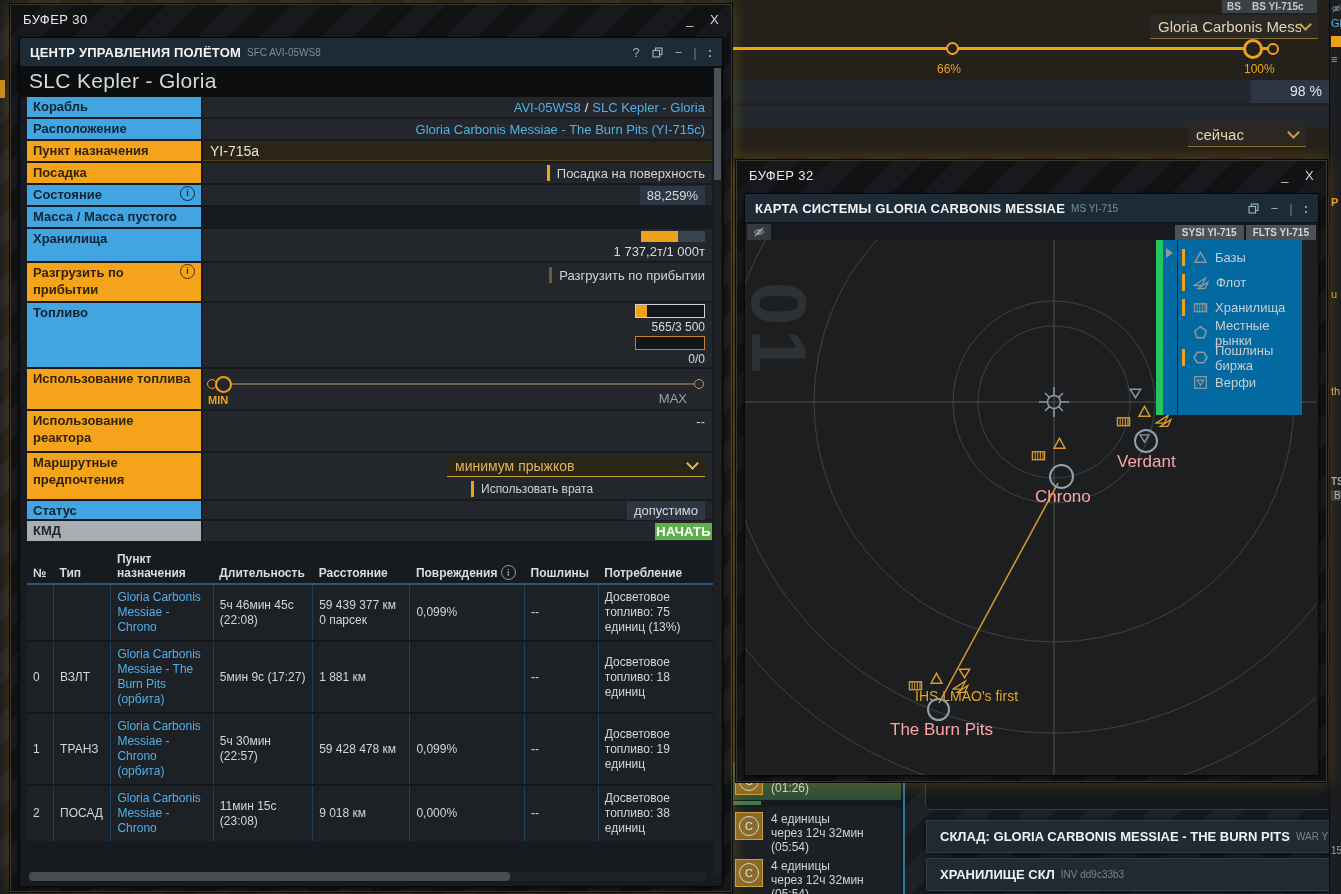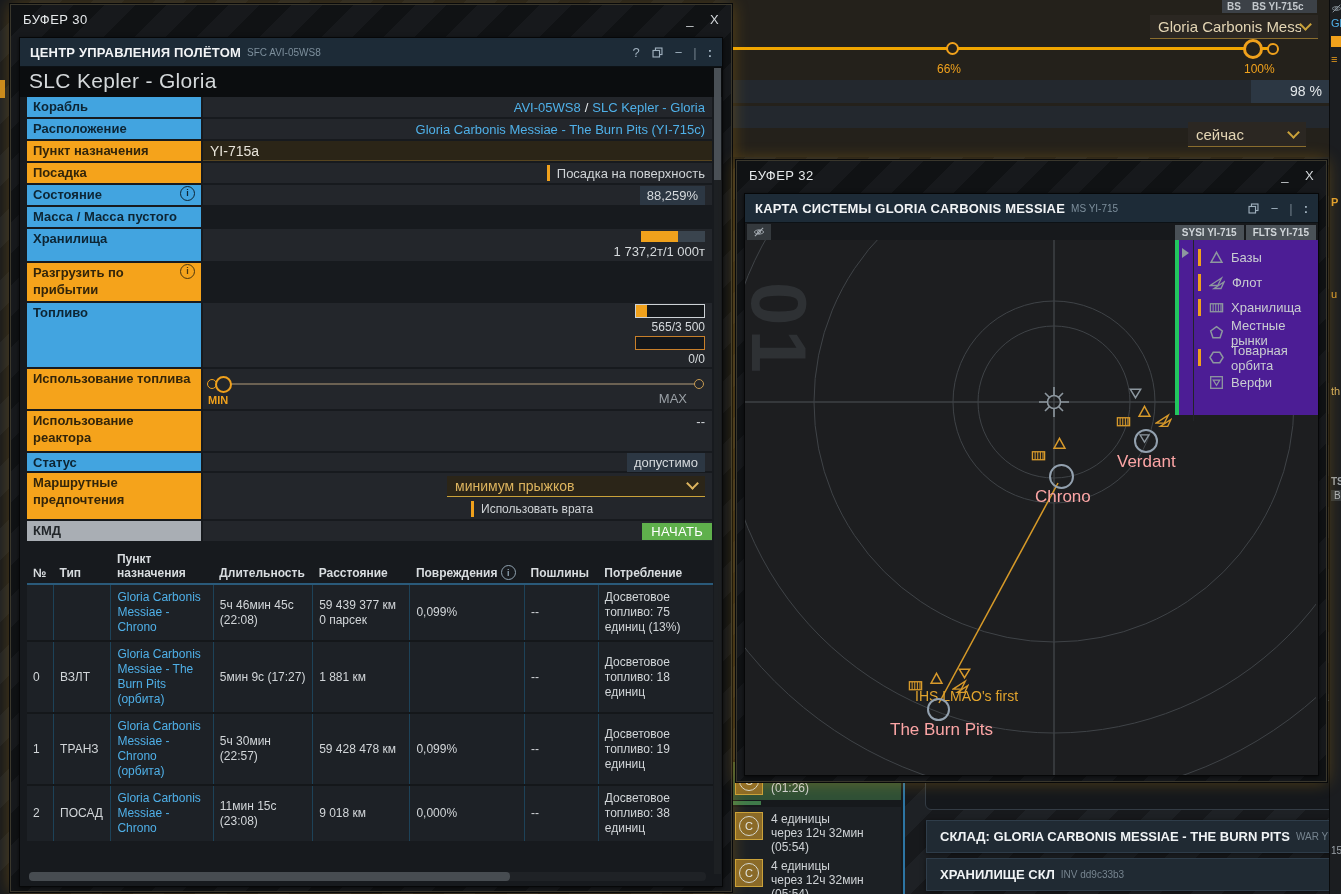--- a/index.html
+++ b/index.html
@@ -55,21 +55,21 @@
   .fbar1 i{position:absolute;left:0;top:0;bottom:0;width:16%;background:#f0a11c}
   .fbar2{width:68px;height:12px;border:1px solid #c87f2a;background:#14171a}
   .slider{flex:1;position:relative;height:100%}
   .sl-line{position:absolute;left:6px;right:12px;top:14px;height:2px;background:#6b6152}
   .ring{position:absolute;border-radius:50%;border:2px solid #f0a11c;background:#23262b}
   .sl-min{position:absolute;left:5px;bottom:3px;color:#f0a11c;font-size:11px;font-weight:bold}
   .sl-max{position:absolute;right:25px;bottom:3px;color:#9aa0a6;font-size:13px}
   .select{background:#2b2518;border-bottom:1px solid #caa23a;color:#ddb45e;width:242px;display:flex;align-items:center;padding:2px 8px;font-size:14px}
   .select .sp{flex:1}
   .chev{width:7px;height:7px;border-right:2px solid currentColor;border-bottom:2px solid currentColor;transform:rotate(45deg);margin-top:-4px;flex:none}
-  .btn-green{background:#5fb04c;color:#fff;font-weight:normal;font-size:13px;padding:1px 9px;letter-spacing:.3px}
+  .btn-green{background:#5fb04c;color:#fff;font-weight:bold;font-size:13px;padding:1px 1px;letter-spacing:.3px}
 
   
   table.ftable{border-collapse:collapse;font-size:12px;color:#d2d6d9;margin:8px 10px 0 7px;table-layout:fixed;width:686px}
   .ftable th{font-weight:bold;color:#d8dcdf;text-align:left;padding:3px 6px;border-bottom:2px solid #2a5a7a;vertical-align:bottom;line-height:14px}
   .ftable td{padding:5px 6px;vertical-align:middle;border-left:1px solid #1d4258;line-height:15px;background:#1d2126;word-wrap:break-word}
   .ftable td:first-child{border-left:none}
   .ftable tr.datarow+tr.datarow td{border-top:2px solid #14171a}
   .tdest{color:#4fb0e8}
 
   .vscroll{position:absolute;right:1px;top:30px;bottom:12px;width:7px;background:#1d2023}
@@ -85,21 +85,21 @@
   .axis{stroke:#4e5256;stroke-width:1}
   .orbit{stroke:#3f4347;fill:none;stroke-width:1}
   .traj{stroke:#d79a28;stroke-width:1.5}
   .watermark{position:absolute;left:-14px;top:44px;color:#2e3134;font-size:78px;font-weight:bold;transform:rotate(90deg);letter-spacing:4px}
   .mlabel{position:absolute;color:#fca5a5;font-size:17px;white-space:nowrap}
   .olabel{position:absolute;color:#e2a42d;font-size:14px;white-space:nowrap}
   .planet{position:absolute;border:2px solid #93a1af;border-radius:50%}
   .micon{position:absolute}
   .ic-or{color:#d89a2b}
   .ic-gr{color:#8d979f}
-  .legend{position:absolute;right:0;top:0;width:139px;background:#4c1d95;border-left:4px solid #22c55e;padding:5px 0 7px 0}
+  .legend{position:absolute;right:16px;top:0;width:139px;background:#0369a1;border-left:7px solid #22c55e;padding:5px 0 7px 0}
   .leg-arrow{position:absolute;left:0;top:0;bottom:-6px;width:14px;border-right:1px solid #222528}
   .leg-arrow b{position:absolute;left:3px;top:8px;width:0;height:0;border-left:7px solid #8d979f;border-top:5px solid transparent;border-bottom:5px solid transparent}
   .leg-item{display:flex;align-items:center;gap:7px;height:25px;padding-left:30px;position:relative;color:#c9cdd1;font-size:13px}
   .leg-bar{position:absolute;left:19px;top:4px;width:3px;height:17px}
 
   
   .bg-tr{left:730px;top:0;width:599px;height:157px;background:#24211b}
   .bgtab{position:absolute;top:0;height:13px;background:#3c4147;color:#c3c8cc;font-size:10px;line-height:13px;padding:0 5px;font-weight:bold}
   .bg-row{position:absolute;left:0;right:0;background:#23282e}
   .bg-select{position:absolute;background:#2b2722;border-bottom:1px solid #8a6d2f;color:#e3d5b4;font-size:15px;display:flex;align-items:center;padding:0 8px}
@@ -327,20 +327,26 @@
       </div>
     </div>
     <div class="frow" style="height:38px">
       <div class="flabel orange">
         <span>
             <span class="lbl2">Разгрузить по</span>
             <span class="lbl2">прибытии</span>
           </span>
         <span class="ifo">i</span>
       </div>
+      <div class="fbody" style="align-items:flex-start;padding-top:4px">
+        <span class="cb">
+            <span class="bar off"></span>
+            <span>Разгрузить по прибытии</span>
+          </span>
+      </div>
     </div>
     <div class="frow" style="height:64px">
       <div class="flabel blue">
           <span>Топливо</span>
         </div>
       <div class="fbody">
         <span class="col" style="font-size:12px">
           <span class="fbar1">
               <i></i>
             </span>
@@ -367,46 +373,46 @@
     </div>
     <div class="frow" style="height:40px">
       <div class="flabel orange">
         <span>
             <span class="lbl2">Использование</span>
             <span class="lbl2">реактора</span>
           </span>
       </div>
       <div class="fbody" style="align-items:flex-start;padding-top:3px">--</div>
     </div>
-    <div class="frow" style="height:18px">
-      <div class="flabel blue">
-          <span>Статус</span>
-        </div>
-      <div class="fbody">
-          <span class="chip">допустимо</span>
-        </div>
-    </div>
     <div class="frow" style="height:46px">
       <div class="flabel orange">
         <span>
             <span class="lbl2">Маршрутные</span>
             <span class="lbl2">предпочтения</span>
           </span>
       </div>
       <div class="fbody" style="flex-direction:column;align-items:flex-end;justify-content:center;gap:4px">
         <span class="select">
           <span>минимум прыжков</span>
             <span class="sp"></span>
             <span class="chev"></span>
         </span>
         <span class="cb" style="width:242px;box-sizing:border-box;padding-left:8px">
           <span class="bar on"></span>
             <span style="font-size:12px">Использовать врата</span>
         </span>
       </div>
+    </div>
+    <div class="frow" style="height:18px">
+      <div class="flabel blue">
+          <span>Статус</span>
+        </div>
+      <div class="fbody">
+          <span class="chip">допустимо</span>
+        </div>
     </div>
     <div class="frow" style="height:20px">
       <div class="flabel grey">
           <span>КМД</span>
         </div>
       <div class="fbody" style="padding-right:0">
         <span class="btn-green">НАЧАТЬ</span>
       </div>
     </div>
 
@@ -640,21 +646,21 @@
             </span>
           <span>Местные рынки</span>
         </div>
         <div class="leg-item">
           <span class="leg-bar" style="background:#f0a11c"></span>
           <span class="ic-gr">
               <svg class="icn" width="15" height="15">
                 <use href="#sym-hex"></use>
               </svg>
             </span>
-          <span>Товарная орбита</span>
+          <span>Пошлины биржа</span>
         </div>
         <div class="leg-item">
           <span class="leg-bar"></span>
           <span class="ic-gr">
               <svg class="icn" width="15" height="15">
                 <use href="#sym-yard"></use>
               </svg>
             </span>
           <span>Верфи</span>
         </div>

